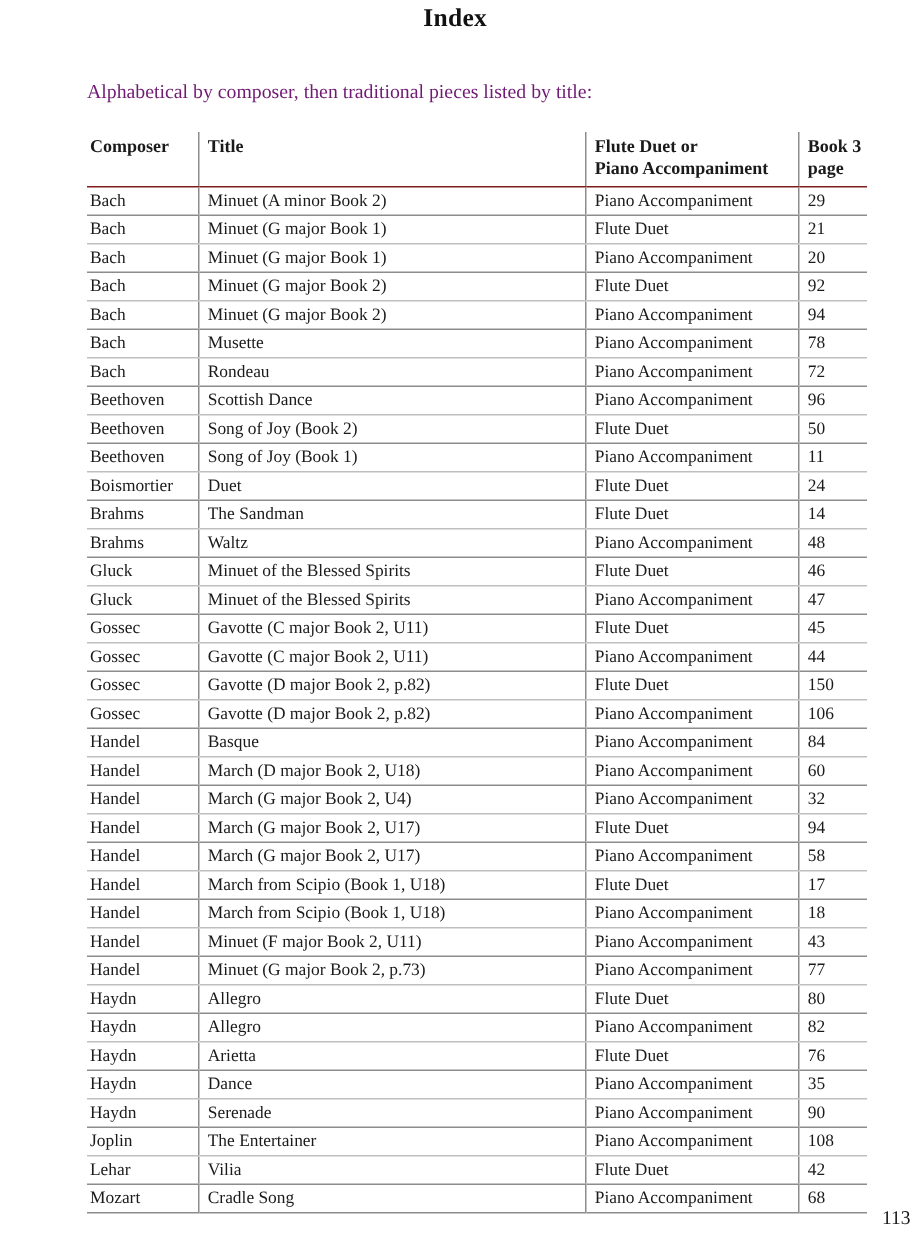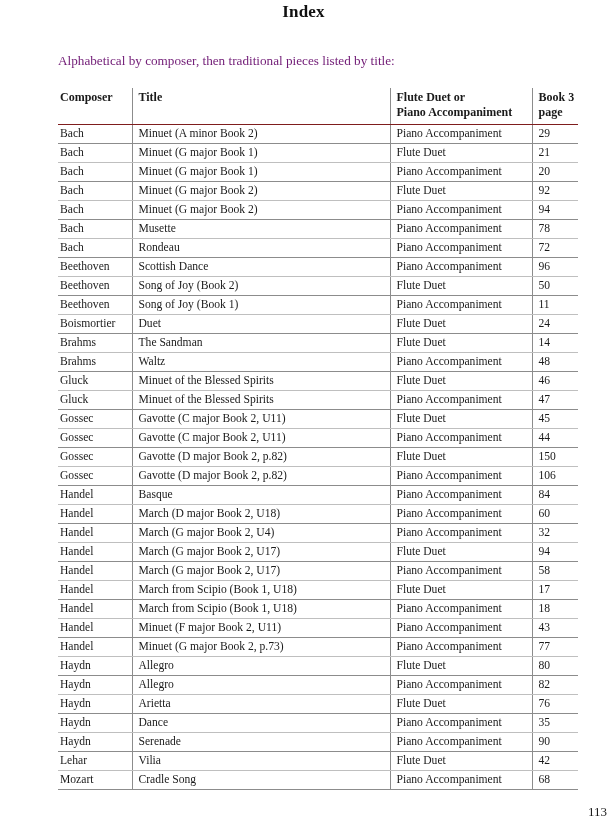--- a/index.html
+++ b/index.html
@@ -339,20 +339,26 @@
           <td>Piano Accompaniment</td>
           <td>35</td>
         </tr>
         <tr>
           <td>Haydn</td>
           <td>Serenade</td>
           <td>Piano Accompaniment</td>
           <td>90</td>
         </tr>
         <tr>
+          <td>Joplin</td>
+          <td>The Entertainer</td>
+          <td>Piano Accompaniment</td>
+          <td>108</td>
+        </tr>
+        <tr>
           <td>Lehar</td>
           <td>Vilia</td>
           <td>Flute Duet</td>
           <td>42</td>
         </tr>
         <tr>
           <td>Mozart</td>
           <td>Cradle Song</td>
           <td>Piano Accompaniment</td>
           <td>68</td>

